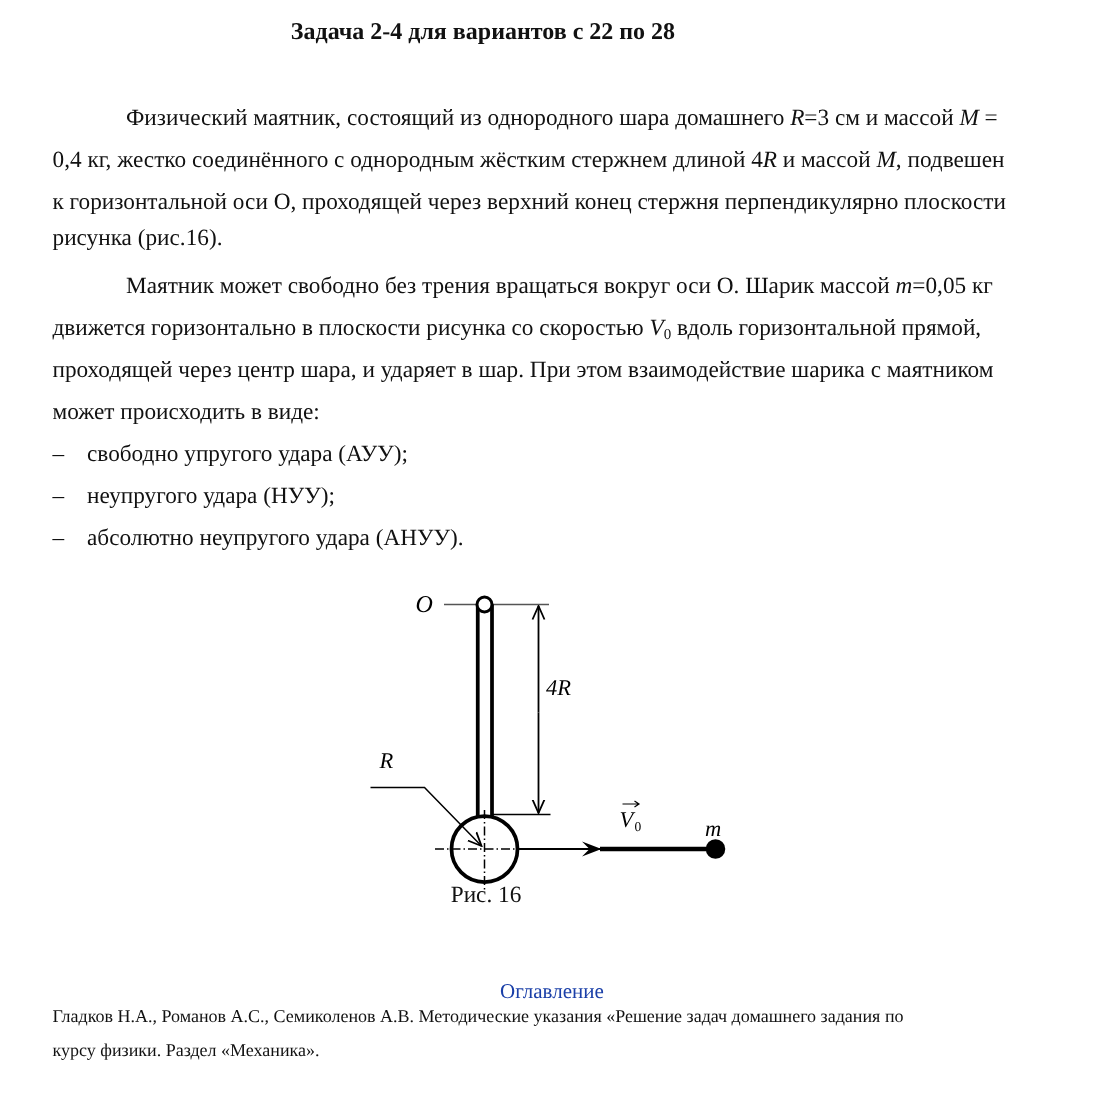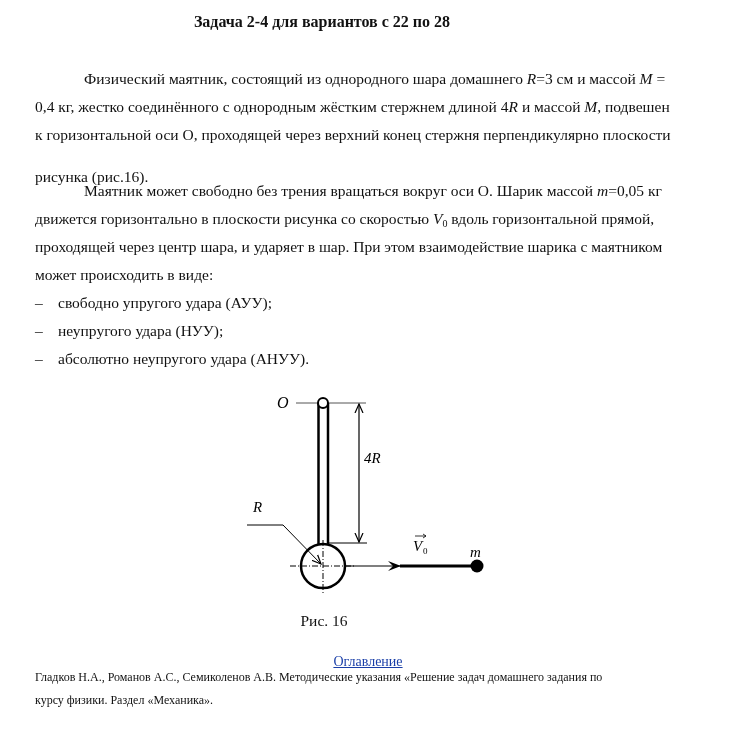--- a/index.html
+++ b/index.html
@@ -7,39 +7,39 @@
          font-family:"Liberation Serif","DejaVu Serif",serif; color:#111; }
   .title { position:absolute; top:13px; left:0; width:644px; text-align:center;
            font-weight:bold; font-size:16px; }
   .line { position:absolute; left:35px; font-size:15.5px; white-space:nowrap; }
   .indent { left:84px; }
   .dash { position:absolute; left:35px; font-size:15.5px; }
   .item { position:absolute; left:58px; font-size:15.5px; white-space:nowrap; }
   i { font-style:italic; }
   sub { font-size:10px; vertical-align:-3px; }
   .fig { position:absolute; left:0; top:0; }
-  .caption { position:absolute; top:612px; left:0; width:648px; text-align:center; font-size:15.5px; }
+  .caption { position:absolute; top:588px; left:0; width:648px; text-align:center; font-size:15.5px; }
   .toc-link { position:absolute; top:654px; left:0; width:736px; text-align:center; font-size:14px; }
-  .toc-link a { color:#1a3fa8; text-decoration:underline; cursor:pointer; }
+  .toc-link a { color:#1a3fa8; cursor:pointer; }
   .footer { position:absolute; left:35px; font-size:12px; white-space:nowrap; }
   .svgtext { font-family:"Liberation Serif","DejaVu Serif",serif; font-style:italic; }
 </style>
 </head>
 <body>
 
 <div class="title">Задача 2-4 для  вариантов с 22 по 28</div>
 
 <div class="line indent" style="top:70px">
   <span>Физический маятник, состоящий из однородного шара домашнего </span><i>R</i><span>=3 см и массой </span><i>M</i><span> =</span>
 </div>
 <div class="line" style="top:98px">
   <span>0,4 кг, жестко соединённого с однородным жёстким стержнем длиной 4</span><i>R</i><span> и массой </span><i>M</i><span>, подвешен</span>
 </div>
 <div class="line" style="top:126px">к горизонтальной оси О, проходящей через верхний конец стержня перпендикулярно плоскости</div>
-<div class="line" style="top:168px">рисунка (рис.16).</div>
+<div class="line" style="top:150px">рисунка (рис.16).</div>
 
 <div class="line indent" style="top:182px">
   <span>Маятник может свободно без трения вращаться вокруг оси О. Шарик массой </span><i>m</i><span>=0,05 кг</span>
 </div>
 <div class="line" style="top:210px">
   <span>движется горизонтально в плоскости рисунка со скоростью </span><i>V</i><sub>0</sub><span> вдоль горизонтальной прямой,</span>
 </div>
 <div class="line" style="top:238px">проходящей через центр шара, и ударяет в шар. При этом взаимодействие шарика с маятником</div>
 <div class="line" style="top:266px">может происходить в виде:</div>
 

